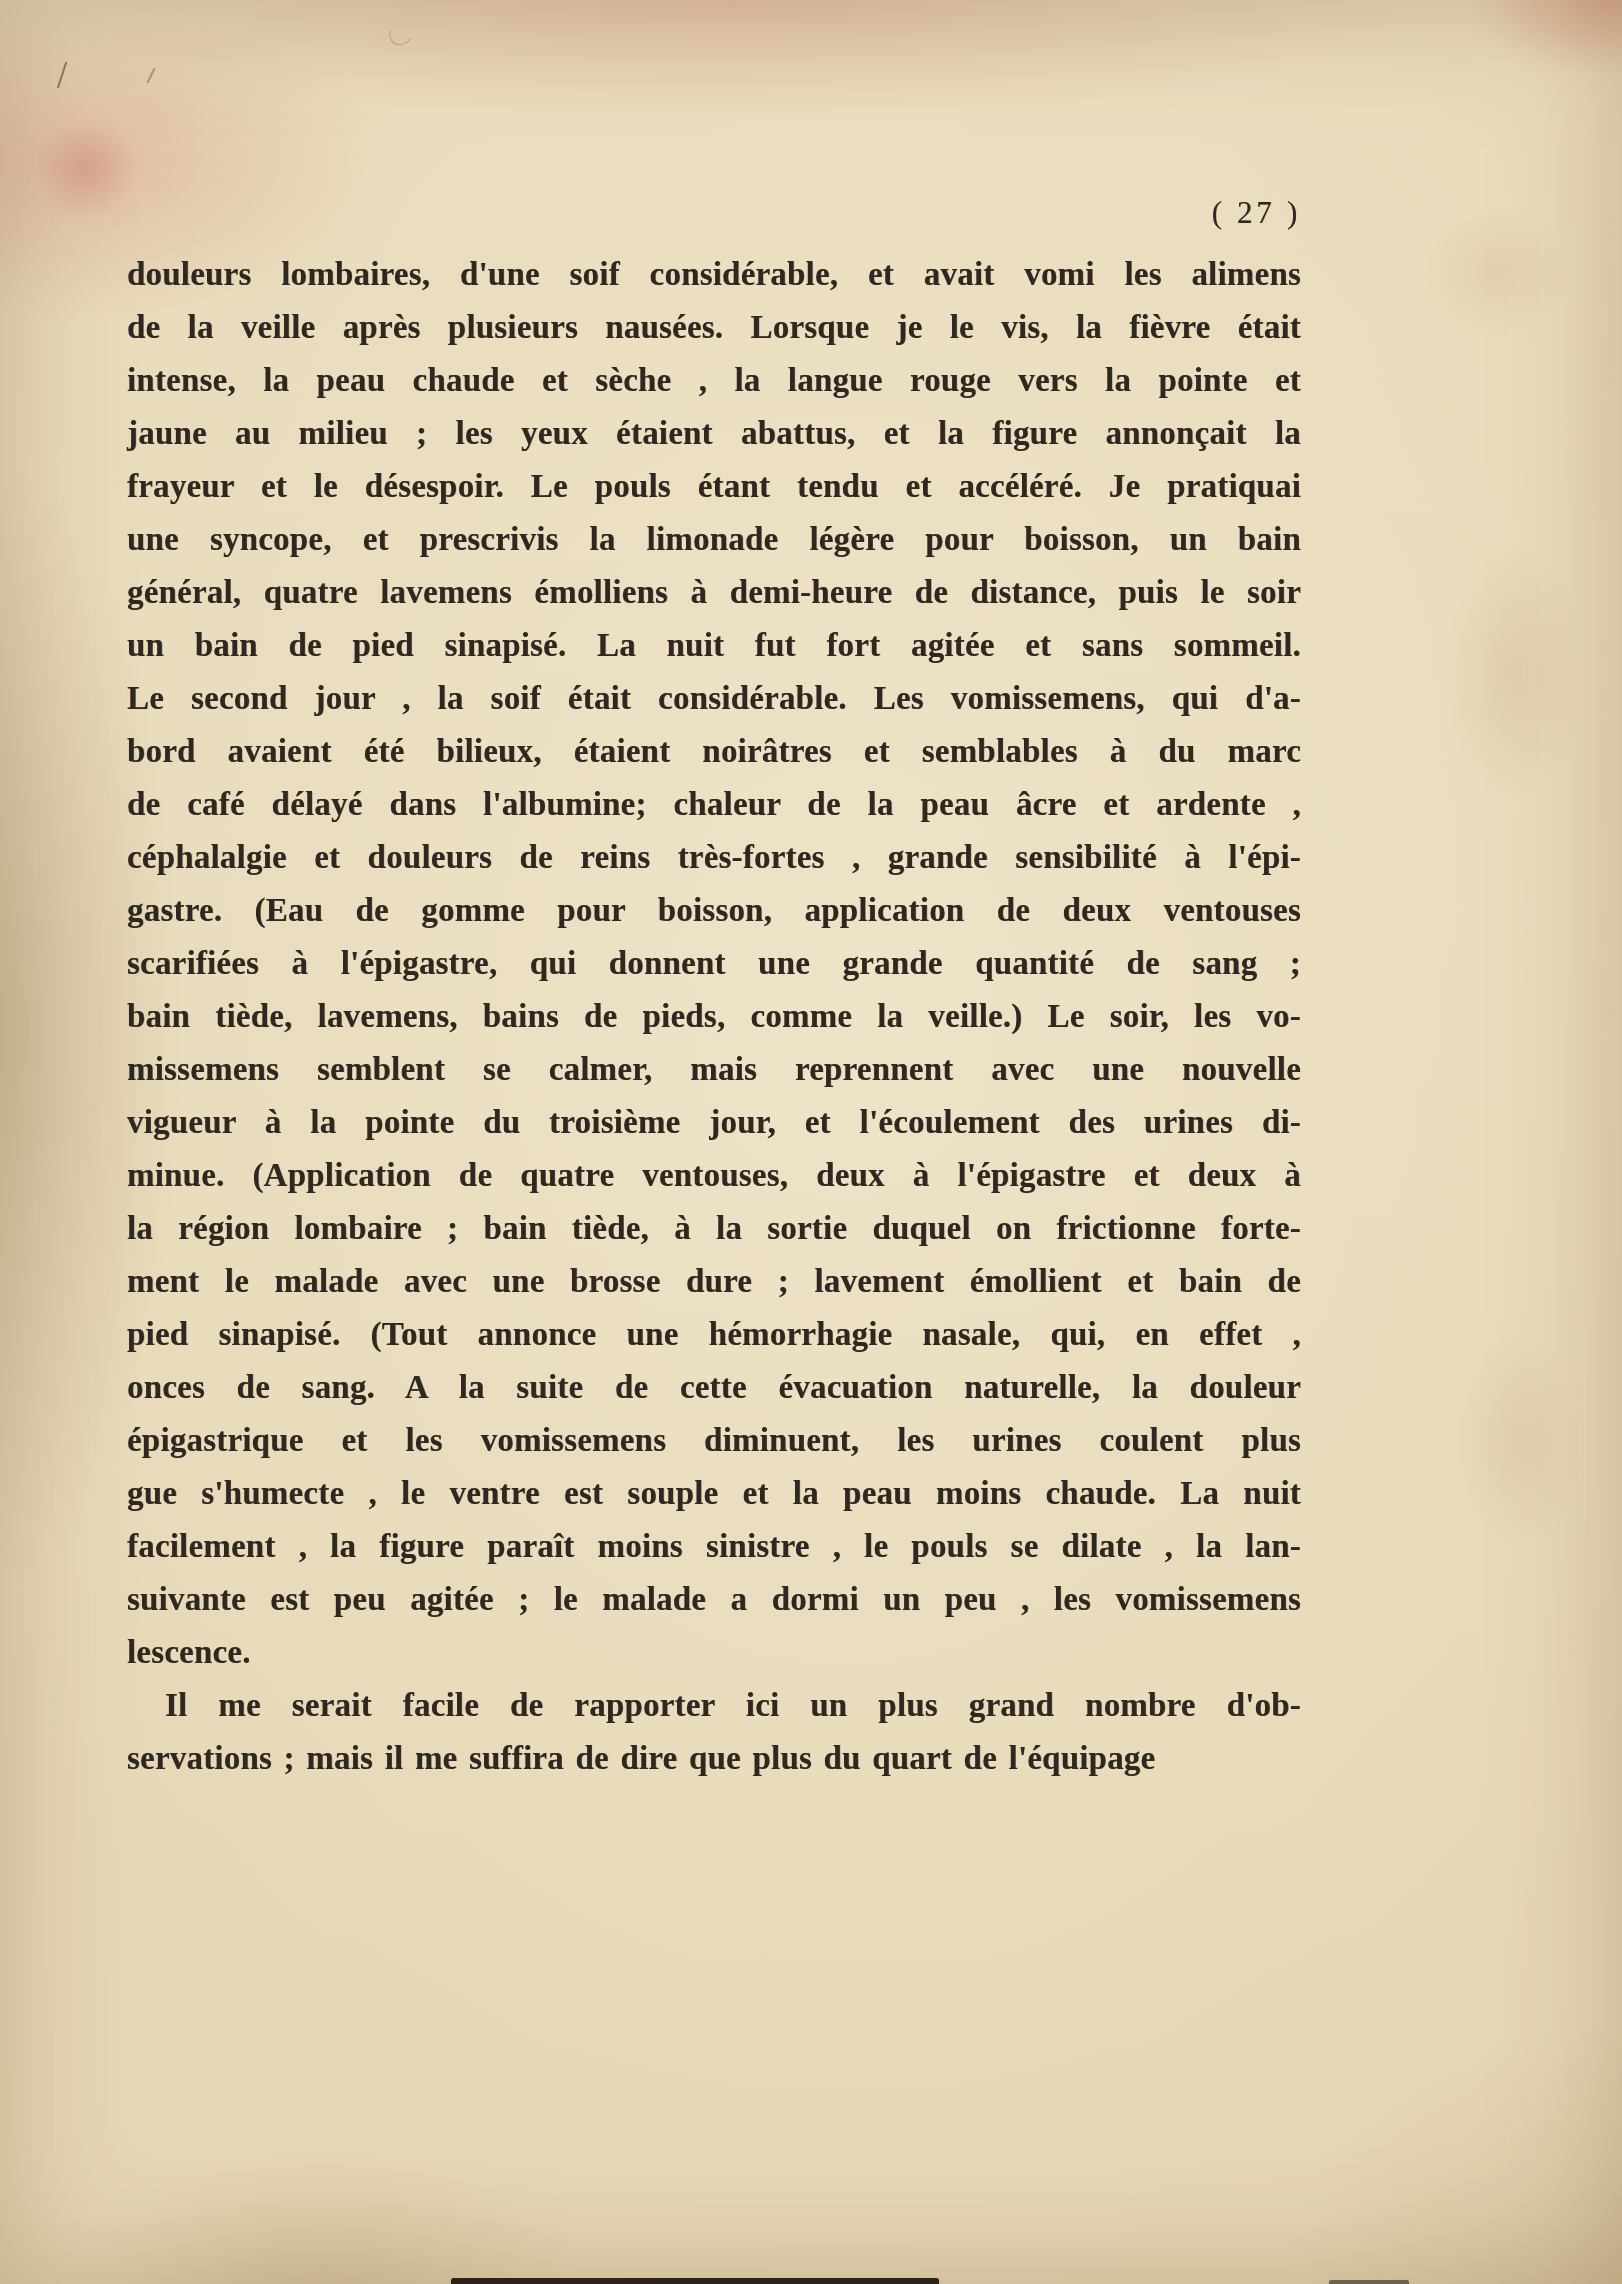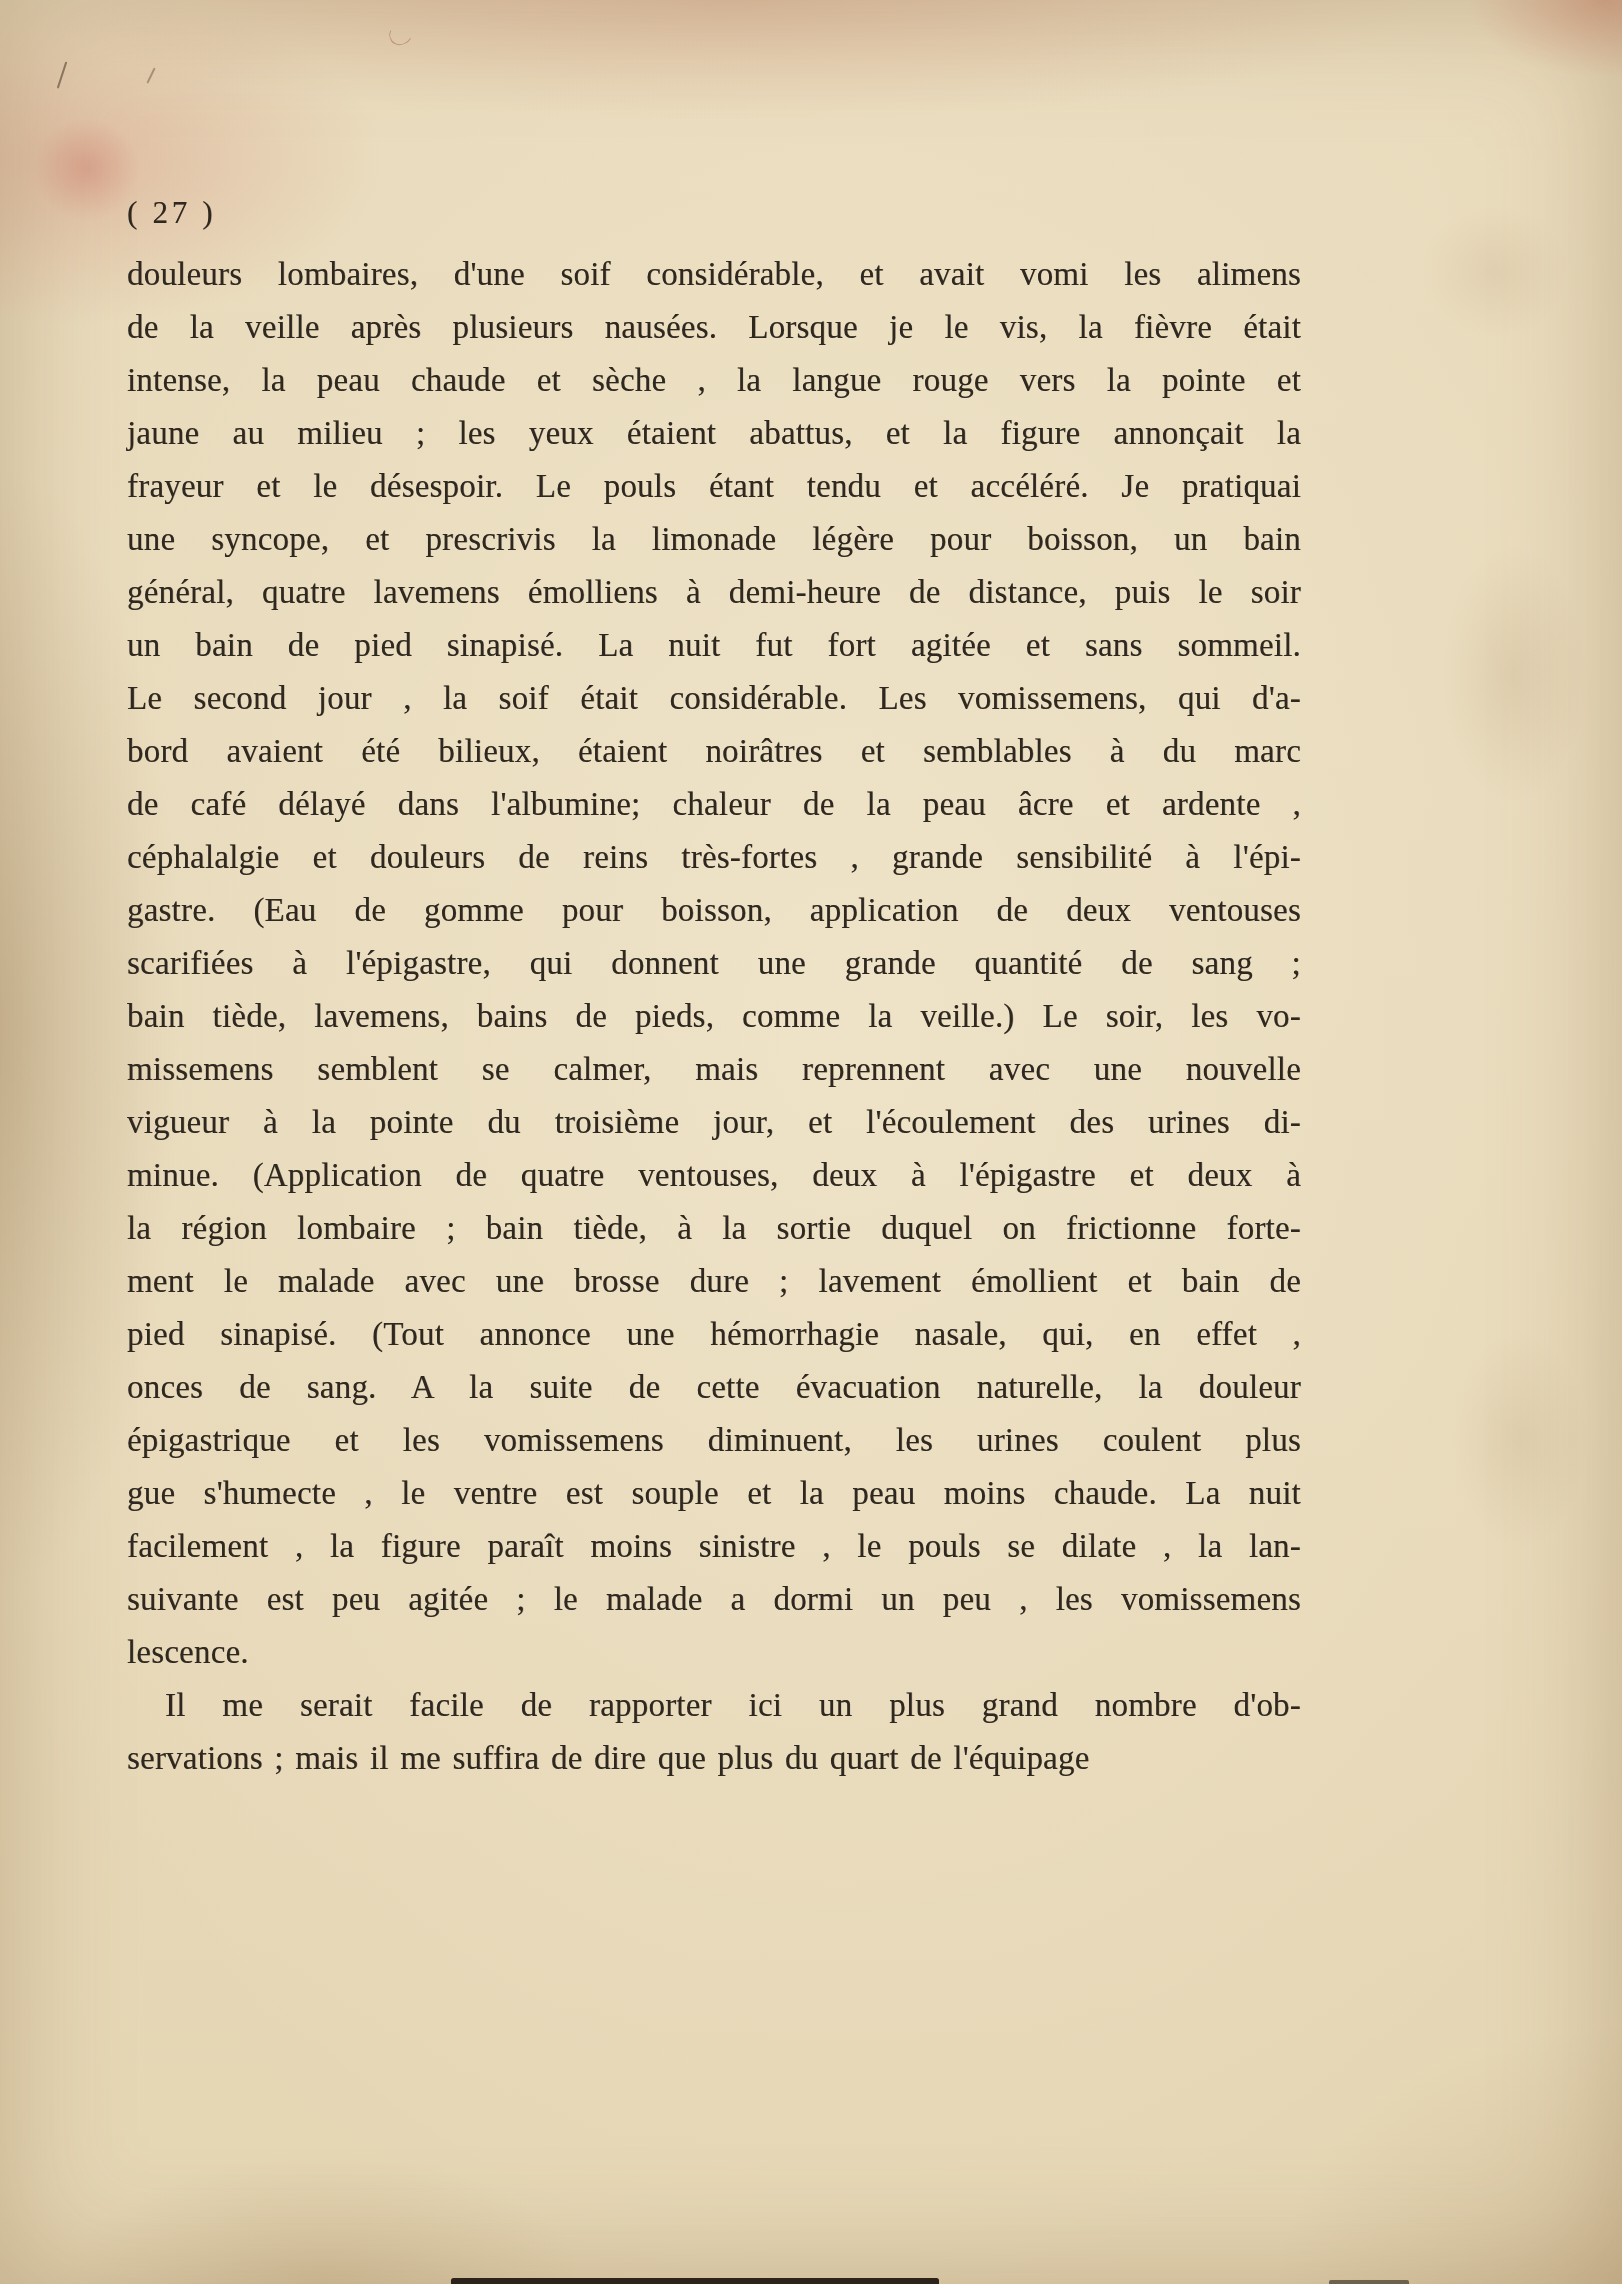--- a/index.html
+++ b/index.html
@@ -23,40 +23,41 @@
       radial-gradient(ellipse 371px 185px at 20% 100%, rgba(158,124,80,0.20), rgba(158,124,80,0) 70%),
       radial-gradient(ellipse 1174px 1545px at 52% 45%, rgba(255,250,236,0.30), rgba(255,250,236,0) 85%),
       linear-gradient(#e9dbbc, #e5d6b4);
     box-shadow: inset 0 0 124px rgba(128,94,54,0.35);
   }
   .page-number {
     position: absolute;
     top: 195px;
     left: 127px;
     width: 1174px;
-    text-align: left;
+    text-align: right;
     font-size: 31px;
     letter-spacing: 3.7px;
     text-shadow: 0.4px 0.4px 0.5px rgba(60,45,28,0.45);
   }
   .text-block {
     position: absolute;
     top: 248px;
     left: 127px;
     width: 1174px;
     font-size: 33px;
     line-height: 53px;
     letter-spacing: 0.2px;
     word-spacing: 3.1px;
     text-shadow: 0.4px 0.4px 0.6px rgba(60,45,28,0.45);
   }
   .text-block .line {
     white-space: nowrap;
     text-align: justify;
     text-align-last: justify;
+    font-weight: bold;
   }
   .text-block .line.end {
     text-align-last: left;
   }
   .text-block .line.indent {
     text-indent: 38px;
   }
   .stain {
     position: absolute;
     pointer-events: none;

